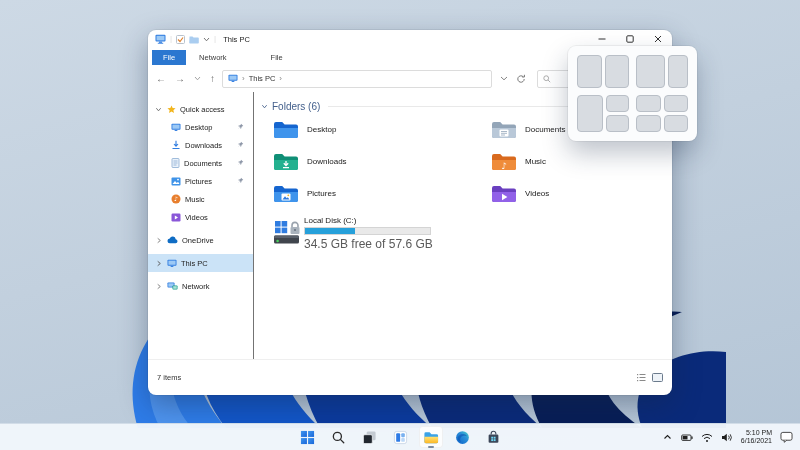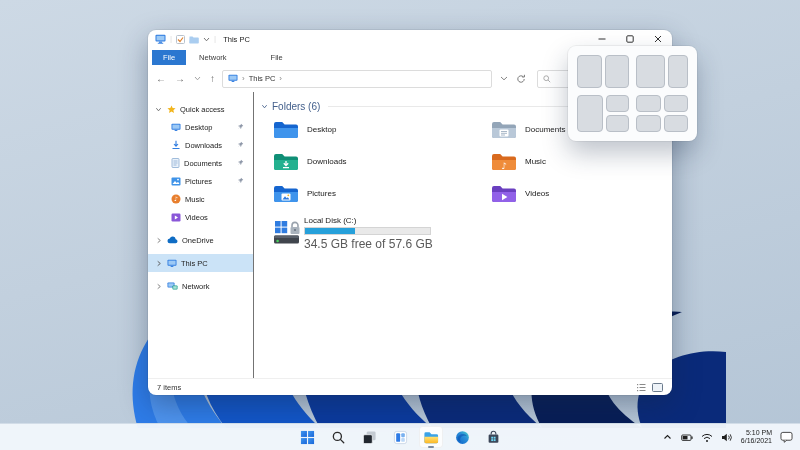--- a/index.html
+++ b/index.html
@@ -53,21 +53,21 @@
   .group-hdr .rule { flex:1; height:1px; background:#e9e9e9; margin-left:4px; }
   .fgrid { display:grid; grid-template-columns:218px 1fr; row-gap:11px; margin:7px 0 12px 12px; }
   .fitem { display:flex; align-items:center; gap:8px; font-size:8px; color:#1a1a1a; height:21px; }
   .drives { margin:7px 0 0 12px; }
   .drive-item { display:flex; gap:1px; align-items:center; }
   .drive-name { font-size:8px; color:#1a1a1a; }
   .cap-bar { width:127px; height:8px; background:#e9e9e9; border:1px solid #d4d4d4; margin:2px 0 2px; }
   .cap-fill { height:100%; background:#26a0da; }
   .cap-text { font-size:12px; color:#5a5a5a; }
 
-  .statusbar { height:17px; border-top:1px solid #efefef; display:flex; align-items:center; font-size:7.5px; color:#333; padding:0 9px; flex:0 0 auto; }
+  .statusbar { height:36px; border-top:1px solid #efefef; display:flex; align-items:center; font-size:7.5px; color:#333; padding:0 9px; flex:0 0 auto; }
   .view-toggles { margin-left:auto; display:flex; gap:6px; align-items:center; }
 
   
   .snap-flyout { position:absolute; left:568px; top:46px; width:129px; height:95px; background:#fbfcfd;
                  border-radius:8px; box-shadow:0 12px 26px rgba(20,40,70,.28), 0 0 0 1px rgba(0,0,0,.05);
                  padding:9px; display:grid; grid-template-columns:1fr 1fr; gap:7px; z-index:40; }
   .snap-opt { display:flex; gap:3px; }
   .snap-opt .col { display:flex; flex-direction:column; gap:3px; flex:1; }
   .cell { background:#d8dce1; border:1px solid #b9bfc7; border-radius:4px; flex:1; }
   .snap-opt.quad { display:grid; grid-template-columns:1fr 1fr; grid-template-rows:1fr 1fr; gap:3px; }

